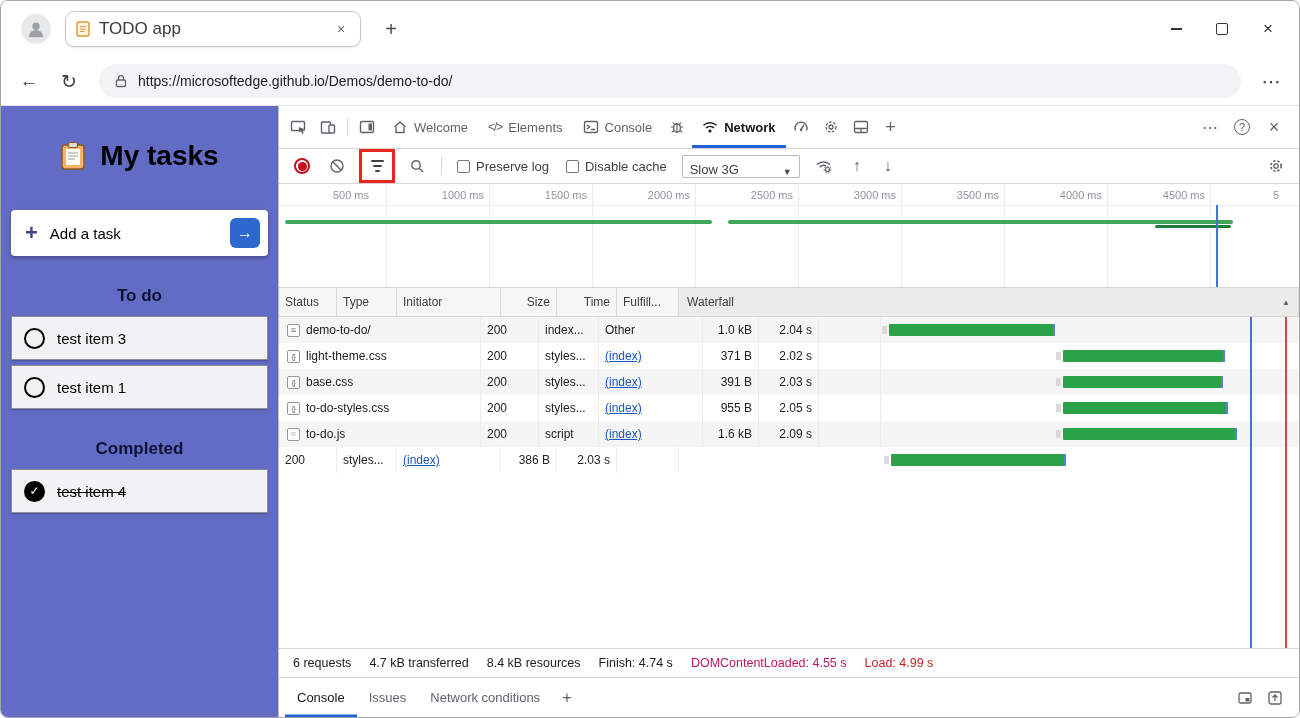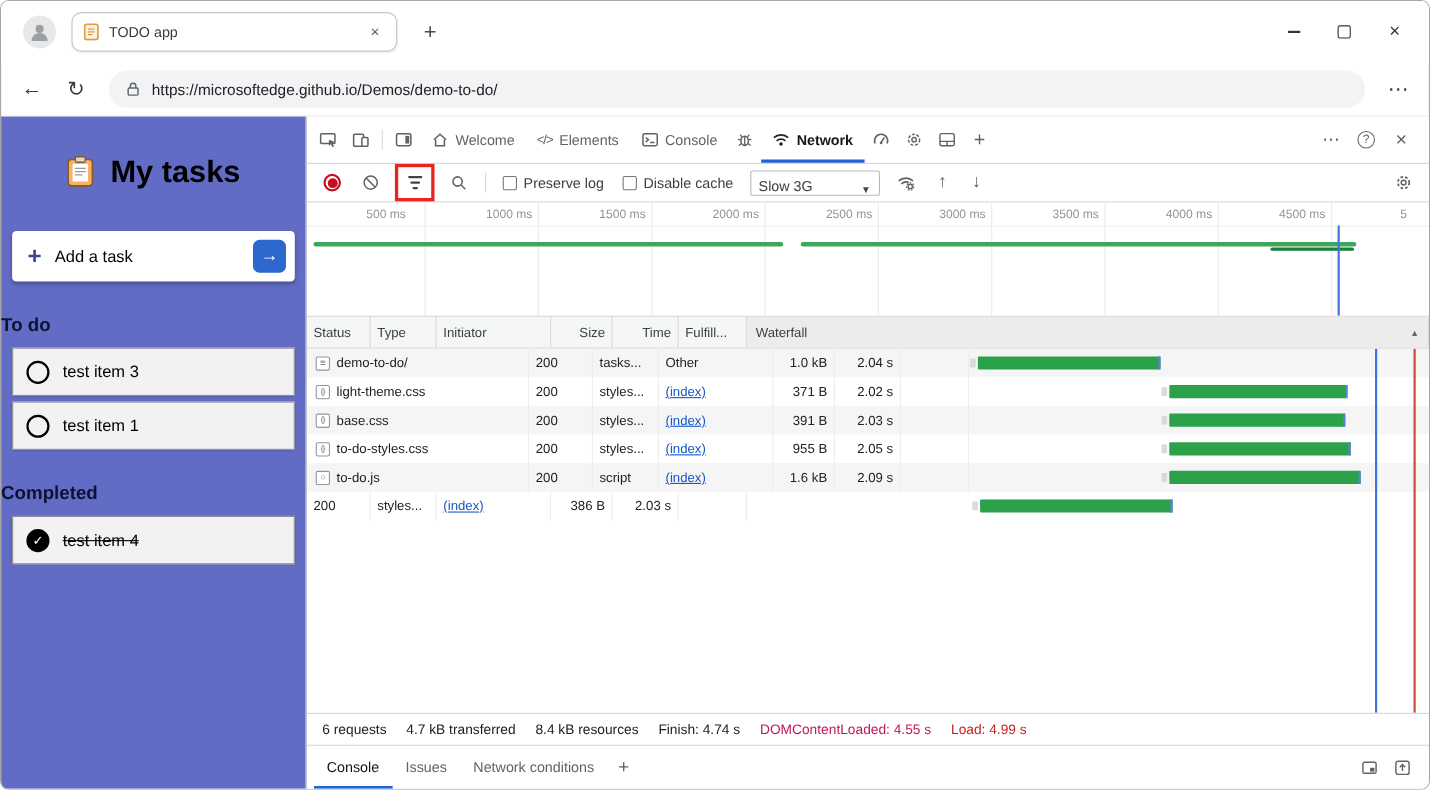--- a/index.html
+++ b/index.html
@@ -3,21 +3,21 @@
 <meta charset="utf-8">
 <style>
   html,body{margin:0;padding:0}
   body{width:1300px;height:718px;font-family:"Liberation Sans",sans-serif;background:#fff;overflow:hidden}
   .window{width:1300px;height:718px;border:1px solid #a6a6a6;border-radius:8px;box-sizing:border-box;overflow:hidden;background:#fff;display:flex;flex-direction:column}
 
   
   .titlebar{height:56px;flex:none;display:flex;align-items:center;padding:0 8px;background:#fff}
   .avatar{width:30px;height:30px;border-radius:50%;background:#e8e8e8;display:flex;align-items:center;justify-content:center;margin:0 14px 0 12px;overflow:hidden;flex:none}
   .tab{width:296px;height:36px;border:1px solid #c6c6c6;border-radius:9px;background:#fff;display:flex;align-items:center;gap:9px;padding:0 10px;box-sizing:border-box;box-shadow:0 1px 2px rgba(0,0,0,.08);flex:none}
-  .tab-title{font-size:13px;color:#3a3a3a;flex:1}
+  .tab-title{font-size:17px;color:#3a3a3a;flex:1}
   .tab-close{font-size:14px;color:#5f6368;width:18px;text-align:center}
   .newtab{font-size:20px;color:#4a4a4a;margin-left:16px;width:28px;text-align:center}
   .wincontrols{margin-left:auto;display:flex;align-items:center}
   .wc{width:46px;height:36px;display:flex;align-items:center;justify-content:center;color:#333}
   .wc-min i{display:block;width:11px;height:1.5px;background:#333}
   .wc-max i{display:block;width:10px;height:10px;border:1.4px solid #333;border-radius:2px}
   .wc-close{font-size:17px}
 
   
   .navbar{height:48px;flex:none;display:flex;align-items:center;padding:0 10px;gap:4px;border-bottom:1px solid #e3e3e3}
@@ -28,21 +28,21 @@
   .content{flex:1;display:flex;min-height:0}
 
   
   .todo{width:277px;flex:none;background:#636cc4;padding-top:34px;box-sizing:border-box}
   .todo-title{display:flex;align-items:center;justify-content:center;gap:14px}
   .todo-title h1{font-size:28px;color:#000;margin:0;font-weight:bold}
   .add-card{margin:38px 10px 0;height:46px;background:#fff;border-radius:4px;box-shadow:0 2px 4px rgba(0,0,0,.3);display:flex;align-items:center;padding:0 8px 0 14px;gap:12px}
   .add-plus{font-size:22px;font-weight:bold;color:#3d478f}
   .add-label{font-size:15px;font-weight:normal;color:#000000}
   .add-arrow{margin-left:auto;width:30px;height:30px;border-radius:6px;background:#2d68ce;color:#fff;font-size:16px;display:flex;align-items:center;justify-content:center;font-weight:bold}
-  .sec-h{font-size:17px;font-weight:bold;color:#0d1233;margin-top:30px}
+  .sec-h{text-align:center;font-size:17px;font-weight:bold;color:#0d1233;margin-top:30px}
   .task{margin:5px 10px 0;height:44px;background:#f2f2f4;border:1px solid #8d8d99;box-sizing:border-box;display:flex;align-items:center;gap:12px;padding:0 12px;box-shadow:0 1px 2px rgba(0,0,0,.25)}
   .task.first{margin-top:10px}
   .circle{width:21px;height:21px;border:2.5px solid #000;border-radius:50%;box-sizing:border-box;flex:none;background:transparent}
   .circle.done{background:#000;color:#fff;display:flex;align-items:center;justify-content:center;font-size:12px}
   .task-label{font-size:15px;color:#000}
   .task-label.done{text-decoration:line-through}
 
   
   .devtools{flex:1;border-left:1px solid #bdbdbd;display:flex;flex-direction:column;min-width:0;background:#fff}
   .dt-tabbar{height:42px;flex:none;display:flex;align-items:center;border-bottom:1px solid #d6d6d6;padding:0 4px;color:#5f6368}
@@ -399,21 +399,21 @@
           </div>
         </div>
         <div class="tbody">
 
           <div class="trow">
             <div class="c col-name">
                 <span class="ficon" data-ft="document"></span>
                 <span>demo-to-do/</span>
               </div>
             <div class="c col-st">200</div>
-            <div class="c col-ty">tasks...</div>
+            <div class="c col-ty">index...</div>
             <div class="c col-init init-link" data-link="false">Other</div>
             <div class="c col-sz">1.0 kB</div>
             <div class="c col-tm">2.04 s</div>
             <div class="c col-ful"></div>
             <div class="c col-wf">
                 <span class="wbar" style="left: 8.1px; width: 166.05px;"></span>
               </div>
           </div>
 
           <div class="trow">

